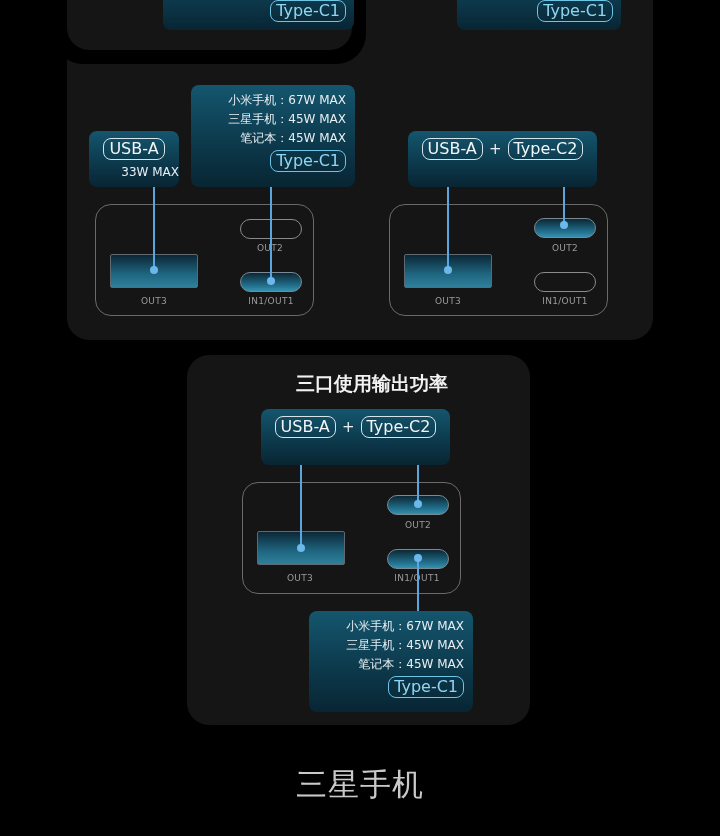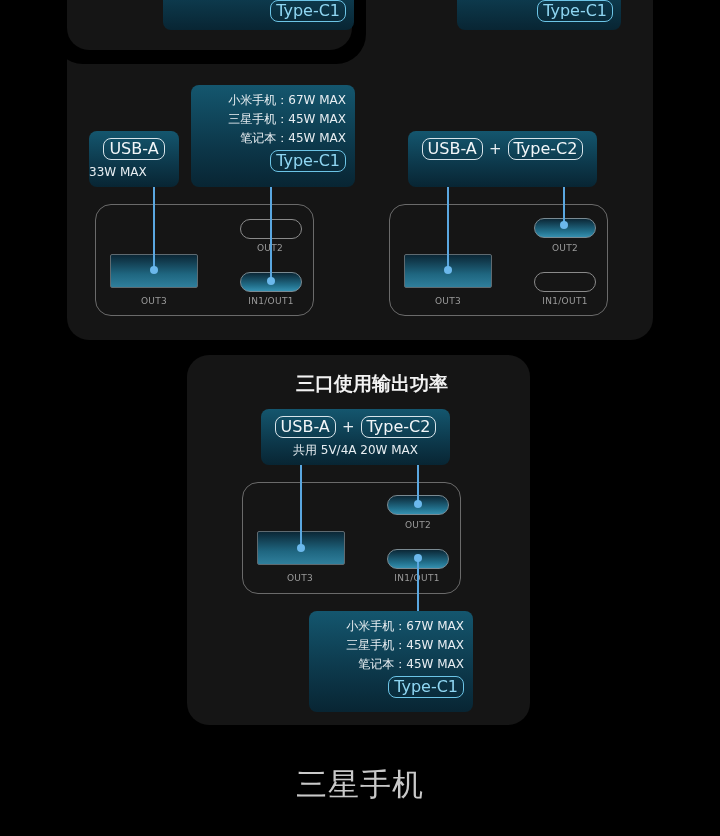--- a/index.html
+++ b/index.html
@@ -65,21 +65,21 @@
 
 <div class="label-box" style="left:163px; top:-40px; width:191px; height:70px; border-radius:0 0 8px 8px;">
   <span class="pill c1" style="position:absolute; right:8px; bottom:8px;">Type-C1</span>
 </div>
 <div class="label-box" style="left:457px; top:-40px; width:164px; height:70px; border-radius:0 0 8px 8px;">
   <span class="pill c1" style="position:absolute; right:8px; bottom:8px;">Type-C1</span>
 </div>
 
 <div class="label-box" style="left:89px; top:131px; width:90px; height:56px;">
   <div style="text-align:center; margin-top:7px;"><span class="pill">USB-A</span></div>
-  <div class="txt" style="text-align:left; margin-top:3px;">33W MAX</div>
+  <div class="txt" style="text-align:right; margin-top:3px;">33W MAX</div>
 </div>
 <div class="label-box" style="left:191px; top:85px; width:164px; height:102px;">
   <div style="padding:6px 9px 0 0; text-align:right;">
     <div class="txt">小米手机：67W MAX</div>
     <div class="txt">三星手机：45W MAX</div>
     <div class="txt">笔记本：45W MAX</div>
     <div style="margin-top:2px;"><span class="pill c1">Type-C1</span></div>
   </div>
 </div>
 
@@ -117,21 +117,20 @@
 
 <div class="card three-card"></div>
 <div class="section-title" style="left:187px; width:370px; top:371px;">三口使用输出功率</div>
 
 <div class="label-box" style="left:261px; top:409px; width:189px; height:56px;">
   <div style="text-align:center; margin-top:7px; white-space:nowrap;">
     <span class="pill">USB-A</span>
     <span style="font-size:15px; margin:0 1px;">+</span>
     <span class="pill">Type-C2</span>
   </div>
-  <div class="txt" style="text-align:center; margin-top:3px;">共用 5V/4A 20W MAX</div>
 </div>
 
 <div class="device" style="left:242px; top:482px; width:219px; height:112px;"></div>
 <div class="port-c on" style="left:387px; top:495px;"></div>
 <div class="port-label" style="left:378px; top:520px;">OUT2</div>
 <div class="port-a" style="left:257px; top:531px;"></div>
 <div class="port-label" style="left:260px; top:573px;">OUT3</div>
 <div class="port-c on" style="left:387px; top:549px;"></div>
 <div class="port-label" style="left:377px; top:573px;">IN1/OUT1</div>
 <div class="wire" style="left:300px; top:465px; height:83px;"></div>

